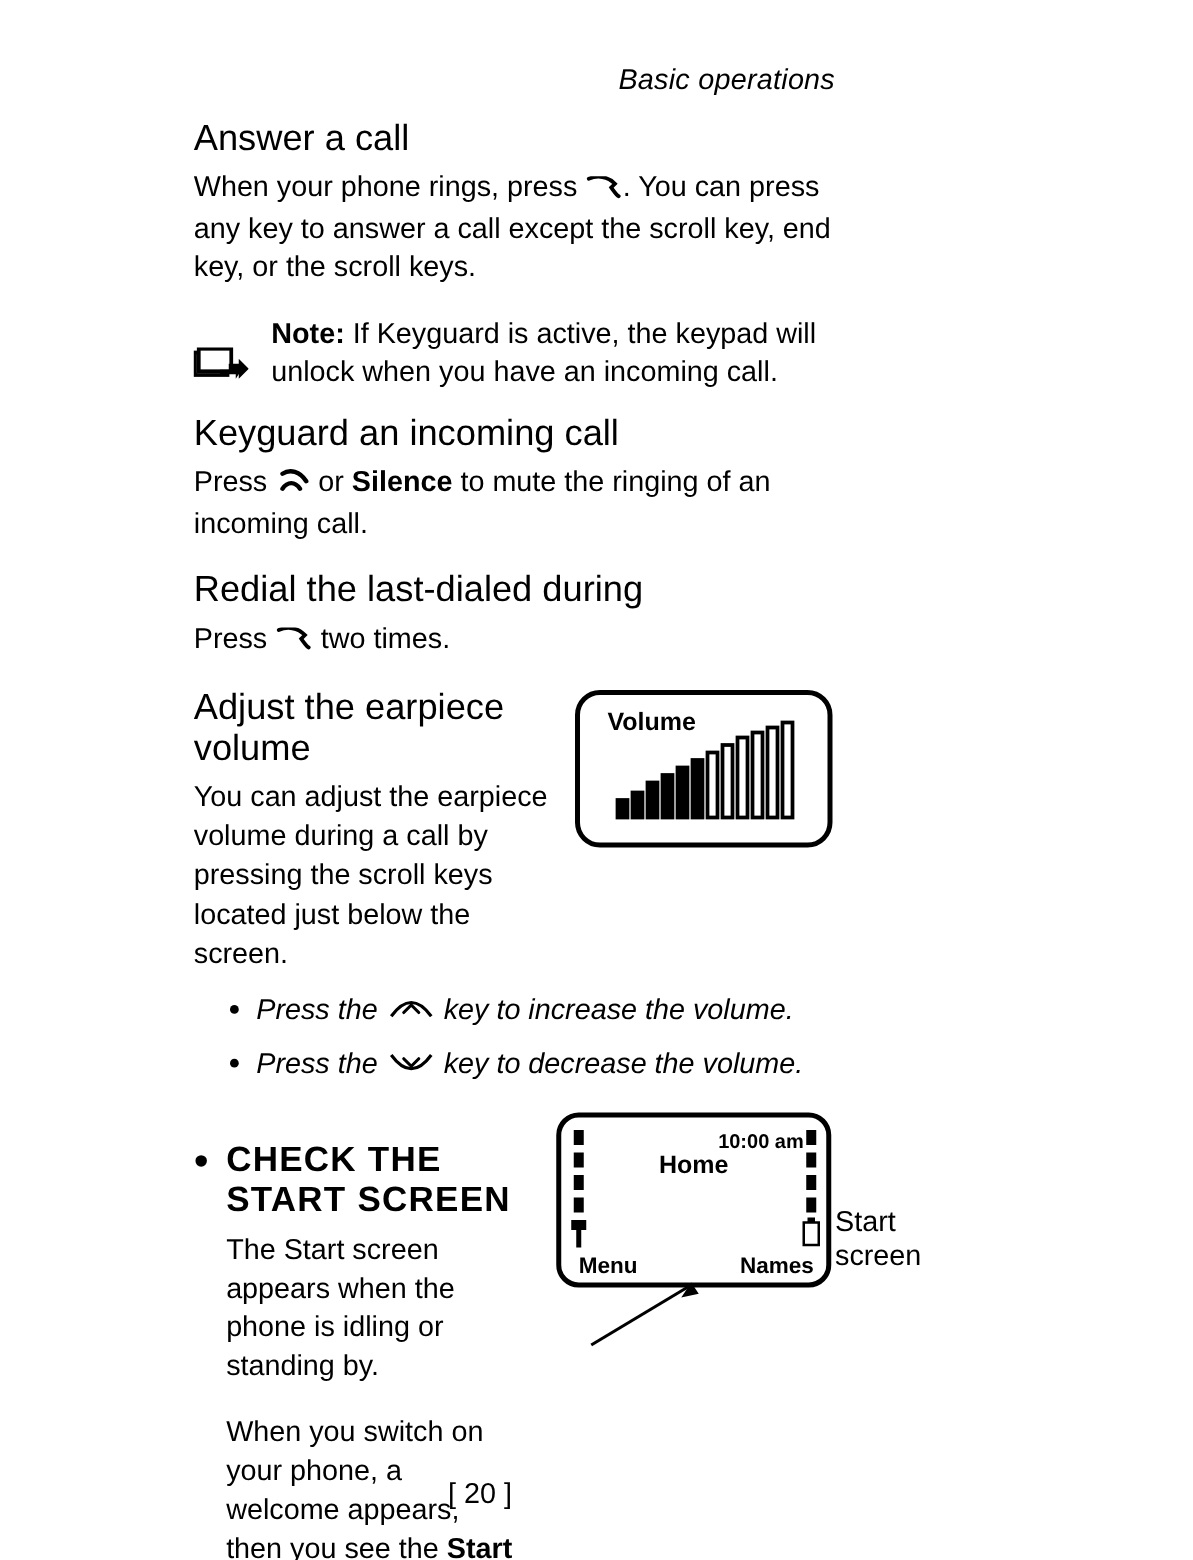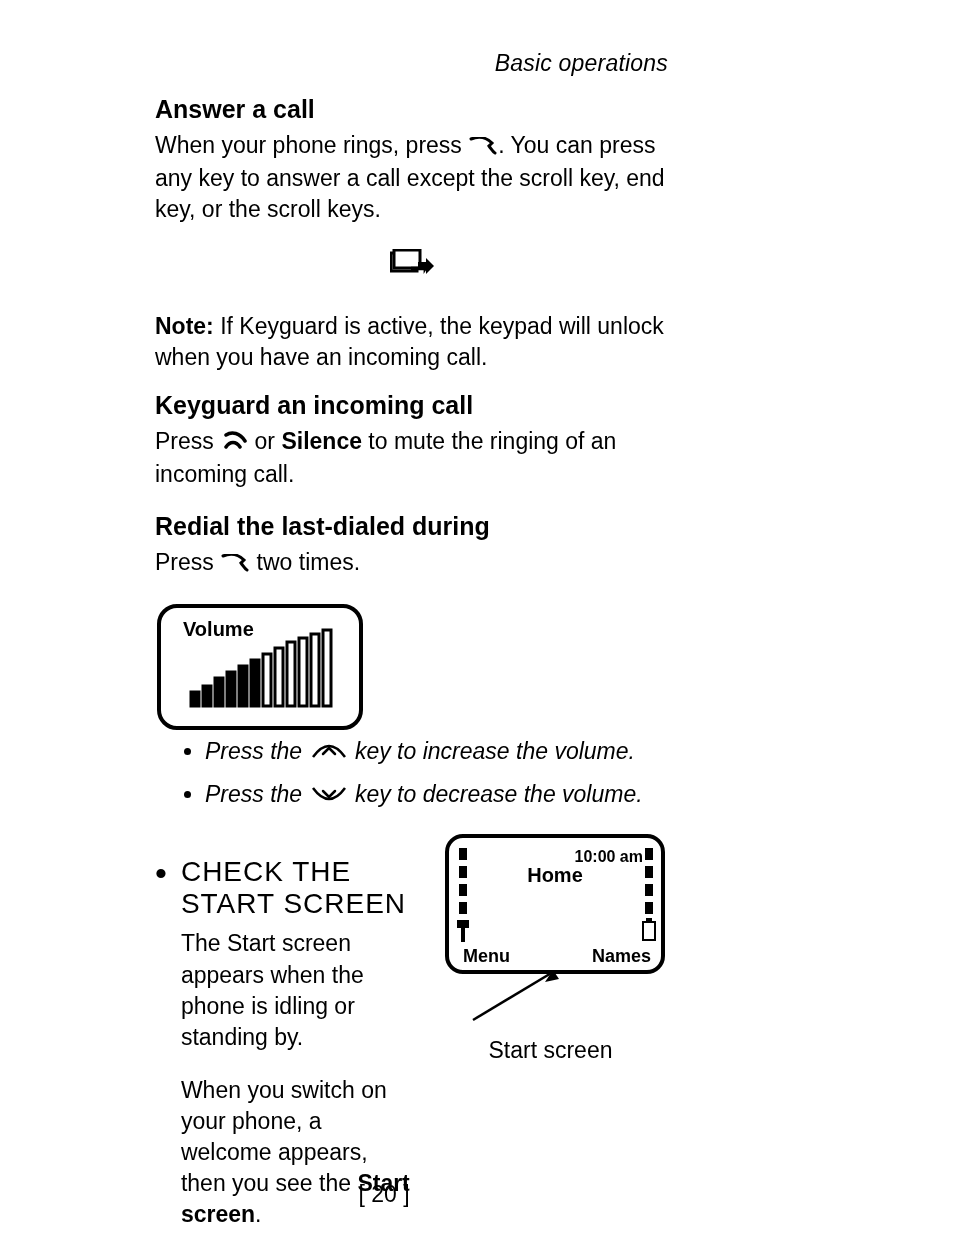--- a/index.html
+++ b/index.html
@@ -20,37 +20,36 @@
     position: relative;
   }
   .header {
     text-align: right;
     font-style: italic;
     font-size: 23px;
     margin-bottom: 18px;
     letter-spacing: 0.2px;
   }
   h2 {
-    font-size: 25px;
-    font-weight: 700;
+    font-size: 29px;
+    font-weight: 400;
     margin: 0 0 6px 0;
     letter-spacing: 0px;
   }
   .body {
     font-size: 23px;
     line-height: 1.35;
     margin: 0 0 22px 0;
   }
   .bold { font-weight: 700; }
   .note-row {
     display: flex;
-    align-items: center;
+    align-items: flex-end;
     gap: 18px;
     margin: 22px 0 18px 0;
-    flex-direction: column;
   }
   .note-icon {
     flex: 0 0 44px;
     margin-top: 2px;
   }
   .note-text {
     font-size: 23px;
     line-height: 1.35;
   }
   .inline-icon {
@@ -84,41 +83,40 @@
     gap: 14px;
     margin-top: 24px;
   }
   .big-bullet {
     font-size: 34px;
     line-height: 0.9;
     margin-top: 2px;
   }
   .big-text h2.big {
     font-size: 28px;
-    font-weight: 400;
+    font-weight: 700;
     letter-spacing: 1px;
     text-transform: uppercase;
     margin: 0 0 8px 0;
   }
   .page-num {
     position: absolute;
     bottom: 40px;
     left: 0; right: 0;
     text-align: center;
     font-size: 23px;
   }
   
   .vol-screen {
     width: 210px;
     height: 130px;
   }
   .start-screen-wrap {
     width: 235px;
     display: flex;
-    flex-direction: column;
     align-items: center;
   }
   .start-label {
     font-size: 23px;
     margin-top: 6px;
   }
 </style>
 </head>
 <body>
 
@@ -165,20 +163,24 @@
   <p class="body">
     <span>Press </span>
     <span class="inline-icon">
       <svg width="30" height="18" viewBox="0 0 30 18">
         <path d="M3 2 C 10 -1, 18 0, 24 6 L21 9 C 24 13, 25 15, 27 16" fill="none" stroke="#000" stroke-width="3" stroke-linecap="round"></path>
       </svg>
     </span><span> two times.</span>
   </p>
 
   <div class="two-col">
+    <div class="text">
+      <h2>Adjust the earpiece volume</h2>
+      <p class="body" style="margin-bottom:14px">You can adjust the earpiece volume during a call by pressing the scroll keys located just below the screen.</p>
+    </div>
     <div class="figure">
       <svg class="vol-screen" viewBox="0 0 210 130">
         <rect x="4" y="4" width="202" height="122" rx="18" ry="18" fill="#fff" stroke="#000" stroke-width="4"></rect>
         <text x="28" y="34" font-family="Arial" font-weight="bold" font-size="20">Volume</text>
 
         <g stroke="#000" stroke-width="3" fill="none">
           <rect x="36" y="90" width="8" height="14" fill="#000"></rect>
           <rect x="48" y="84" width="8" height="20" fill="#000"></rect>
           <rect x="60" y="76" width="8" height="28" fill="#000"></rect>
           <rect x="72" y="70" width="8" height="34" fill="#000"></rect>

